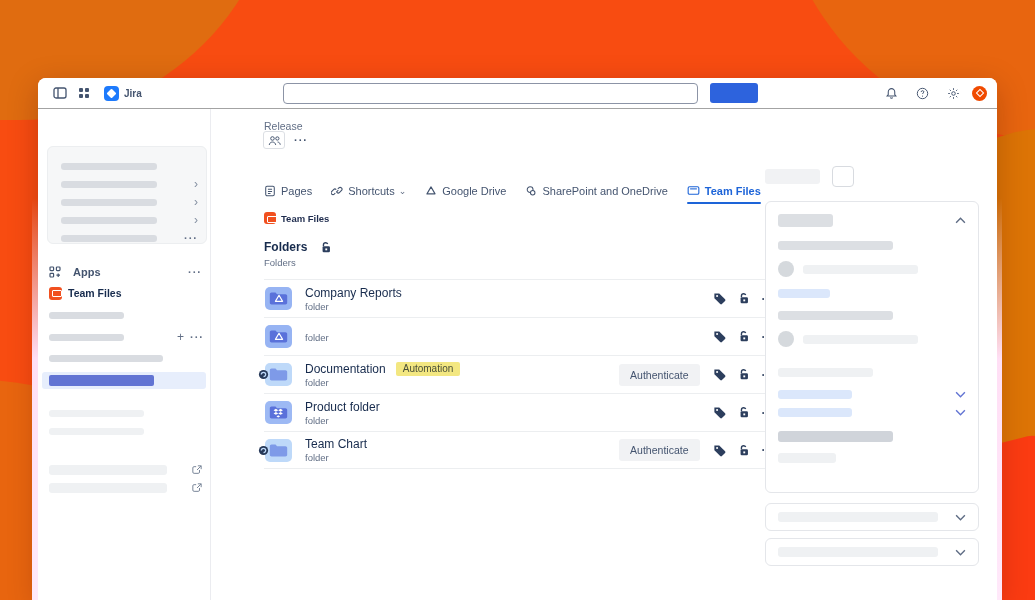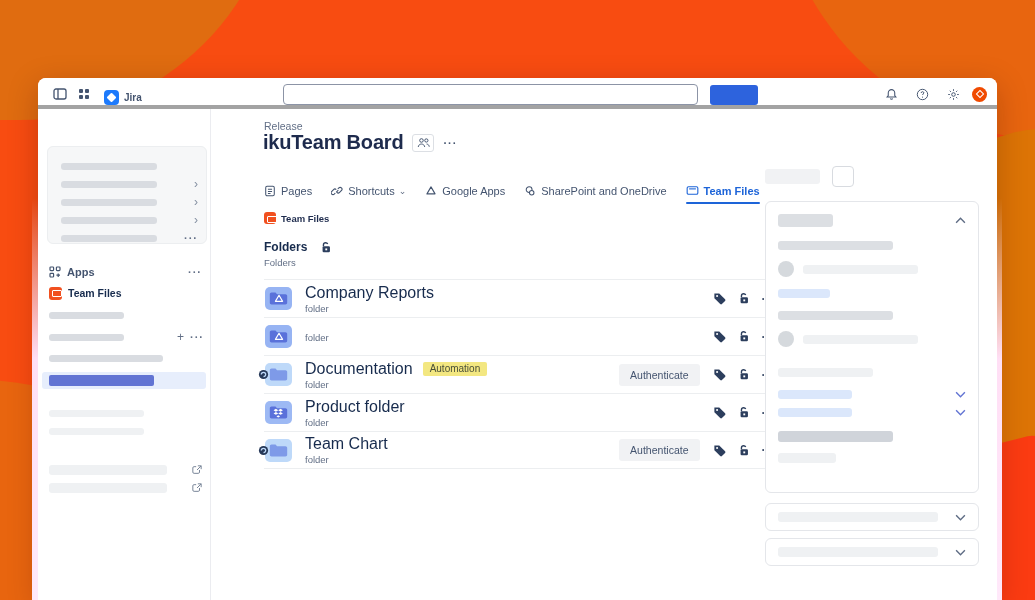--- a/index.html
+++ b/index.html
@@ -15,41 +15,41 @@
   .blob5 { right:-40px; bottom:-60px; width:260px; height:200px; background:#fb3b12; border-radius:200px 20px 0 0; transform:rotate(-14deg); }
 
   
   .window { position:absolute; left:38px; top:78px; width:959px; height:522px; background:#fff; border-radius:8px 8px 0 0; box-shadow:0 8px 30px rgba(60,10,0,.25); }
   .edgeglow { position:absolute; top:120px; bottom:0; width:7px; pointer-events:none;
     background:linear-gradient(180deg, rgba(255,220,245,0) 0%, #ffdff5 40%, #ffe9fa 100%); }
   .edgeglow.left { left:-6px; border-radius:4px 0 0 0; }
   .edgeglow.right { right:-5px; width:6px; }
 
   
-  .topbar { position:absolute; left:0; right:0; top:0; height:31px; border-bottom:4px solid #a3a3a3; display:flex; align-items:flex-end; padding:0 10px; border-radius:8px 8px 0 0; background:#fff; z-index:5; }
+  .topbar { position:absolute; left:0; right:0; top:0; height:31px; border-bottom:1px solid #a3a3a3; display:flex; align-items:center; padding:0 10px; border-radius:8px 8px 0 0; background:#fff; z-index:5; }
   .tb-icon { width:24px; height:22px; display:flex; align-items:center; justify-content:center; color:#44546f; border-radius:4px; cursor:pointer; }
   .jira-wrap { display:flex; align-items:center; gap:5px; margin-left:8px; }
   .jira-logo { width:15px; height:15px; background:#1d7afc; border-radius:4px; display:flex; align-items:center; justify-content:center; }
   .jira-logo i { width:7px; height:7px; background:#fff; transform:rotate(45deg); border-radius:1px; display:block; }
   .jira-name { font-size:10px; color:#44546f; font-weight:bold; }
   .searchbox { position:absolute; left:245px; width:415px; height:21px; border:1px solid #8c94a6; border-radius:4px; font-size:11px; padding:0 8px; color:#172b4d; background:#fff; outline:none; }
   .primary-btn { position:absolute; left:672px; width:48px; height:20px; background:#2d63dd; border:none; border-radius:3px; cursor:pointer; }
   .tb-right { position:absolute; right:10px; display:flex; align-items:center; gap:7px; }
   .avatar { width:15px; height:15px; border-radius:50%; background:#f04a00; display:flex; align-items:center; justify-content:center; }
   .avatar i { width:6px; height:6px; border:1.4px solid #fff; transform:rotate(45deg); display:block; }
 
   
   .lsidebar { position:absolute; left:0; top:31px; bottom:0; width:173px; border-right:1px solid #ebecf0; background:#fff; }
   .skel-panel { position:absolute; left:9px; top:37px; width:160px; height:98px; background:#f6f7f8; border:1px solid #eceef0; border-radius:6px; padding:10px 8px 0 13px; }
   .skel-row { display:flex; align-items:center; justify-content:space-between; height:18px; }
   .bar { background:#d9dce1; border-radius:3px; height:7px; }
   .bar.light { background:#eff1f3; }
   .chev { color:#8590a2; font-size:12px; line-height:1; }
   .dots { color:#626f86; font-size:11px; letter-spacing:1px; font-weight:bold; }
-  .apps-row { position:absolute; left:11px; right:8px; top:155px; height:16px; display:flex; align-items:center; gap:6px; color:#44546f; }
+  .apps-row { position:absolute; left:11px; right:8px; top:155px; height:16px; display:flex; align-items:center; gap:12px; color:#44546f; }
   .apps-label { font-size:11px; font-weight:bold; color:#44546f; flex:1; }
   .tf-row { position:absolute; left:11px; right:8px; top:176px; height:16px; display:flex; align-items:center; gap:6px; }
   .tf-ico { width:13px; height:13px; background:#f1501f; border-radius:3px; position:relative; flex:0 0 auto; }
   .tf-ico:after { content:""; position:absolute; left:2.5px; top:3.5px; width:8px; height:5px; border:1.2px solid #fff; border-radius:1px; }
   .tf-label { font-size:10.5px; font-weight:bold; color:#172b4d; }
   .ls-bar { position:absolute; left:11px; }
   .ls-addrow { position:absolute; left:11px; right:6px; display:flex; align-items:center; justify-content:space-between; }
   .plusdots { color:#626f86; font-size:12px; display:flex; gap:6px; align-items:center; }
   .sel-row { position:absolute; left:4px; right:4px; top:263px; height:17px; background:#e7eefc; border-radius:3px; display:flex; align-items:center; padding-left:7px; }
   .sel-bar { width:105px; height:11px; background:#6274d3; border-radius:2px; }
@@ -81,21 +81,21 @@
 
   .folder-list { position:absolute; left:53px; top:170px; width:519px; }
   .frow { display:flex; align-items:center; height:38px; border-top:1px solid #eceef0; }
   .frow:last-child { border-bottom:1px solid #eceef0; }
   .ficon { width:27px; height:23px; border-radius:5px; margin:0 13px 0 1px; position:relative; display:flex; align-items:center; justify-content:center; flex:0 0 auto; }
   .ficon svg { position:absolute; inset:0; margin:auto; }
   .ficon.gdrive { background:#97b4f3; } .ficon.gdrive .fshape{ fill:#5a71da; }
   .ficon.dropbox { background:#9db9f4; } .ficon.dropbox .fshape{ fill:#5a71da; }
   .ficon.disc { background:#bed9f9; } .ficon.disc .fshape{ fill:#7e9ae8; }
   .fmeta { flex:1; }
-  .fname { font-size:16px; color:#172b4d; }
+  .fname { font-size:12px; color:#172b4d; }
   .ftype { font-size:9.5px; color:#626f86; margin-top:1px; }
   .fbadge { display:inline-block; background:#f3e781; color:#494f38; font-size:10px; padding:1.5px 7px; border-radius:2px; margin-left:10px; vertical-align:1px; }
   .auth-btn { background:#f1f2f4; border:none; border-radius:3px; color:#44546f; font-size:10.5px; padding:5px 11px; margin-right:13px; cursor:pointer; font-family:inherit; }
   .ract { display:flex; align-items:center; gap:12px; color:#2c3e5d; padding-right:5px; }
   .ract .icobtn { cursor:pointer; display:flex; align-items:center; }
   .rdots { font-size:12px; font-weight:bold; letter-spacing:1.5px; color:#44546f; cursor:pointer; }
   .name-wrap { display:flex; align-items:center; }
 
   
   .rpanel { position:absolute; right:0; top:31px; width:232px; bottom:0; background:#fff; }
@@ -243,21 +243,20 @@
           <path d="M5 2H2.5A1.5 1.5 0 0 0 1 3.5v5A1.5 1.5 0 0 0 2.5 10h5A1.5 1.5 0 0 0 9 8.5V6"></path>
           <path d="M7 1h4v4M11 1 6 6"></path>
         </svg>
     </div>
 
   </div>
 
   <div class="main">
     <div class="breadcrumb">Release</div>
     <div class="title-row">
-      <span class="page-title">ikuTeam Board</span>
       <span class="people-btn">
         <svg width="13" height="11" viewBox="0 0 16 13" fill="none" stroke="currentColor" stroke-width="1.2">
             <circle cx="5.5" cy="4" r="2.2"></circle>
             <path d="M1.5 12c.4-2.4 2-3.6 4-3.6s3.6 1.2 4 3.6"></path>
             <circle cx="11.5" cy="4" r="2"></circle>
             <path d="M11.8 8.4c1.8.1 3 1.3 3.3 3.3"></path>
           </svg>
       </span>
       <span class="title-more dots">···</span>
     </div>
@@ -281,21 +280,21 @@
           </span>
           <span>Shortcuts</span>
           <span class="tchev">⌄</span>
         </div>
         <div class="tab">
           <span style="display:flex">
             <svg width="12" height="11" viewBox="0 0 14 13" fill="none" stroke="currentColor" stroke-width="1.3" stroke-linejoin="round">
               <path d="M7 2.2 11.8 10.5H2.2Z"></path>
             </svg>
           </span>
-          <span>Google Apps</span>
+          <span>Google Drive</span>
         </div>
         <div class="tab">
           <span style="display:flex">
             <svg width="12" height="12" viewBox="0 0 14 14" fill="none" stroke="currentColor" stroke-width="1.2">
               <circle cx="6" cy="5.4" r="3.4"></circle>
               <circle cx="9" cy="9" r="2.6" fill="#fff"></circle>
             </svg>
           </span>
           <span>SharePoint and OneDrive</span>
         </div>

